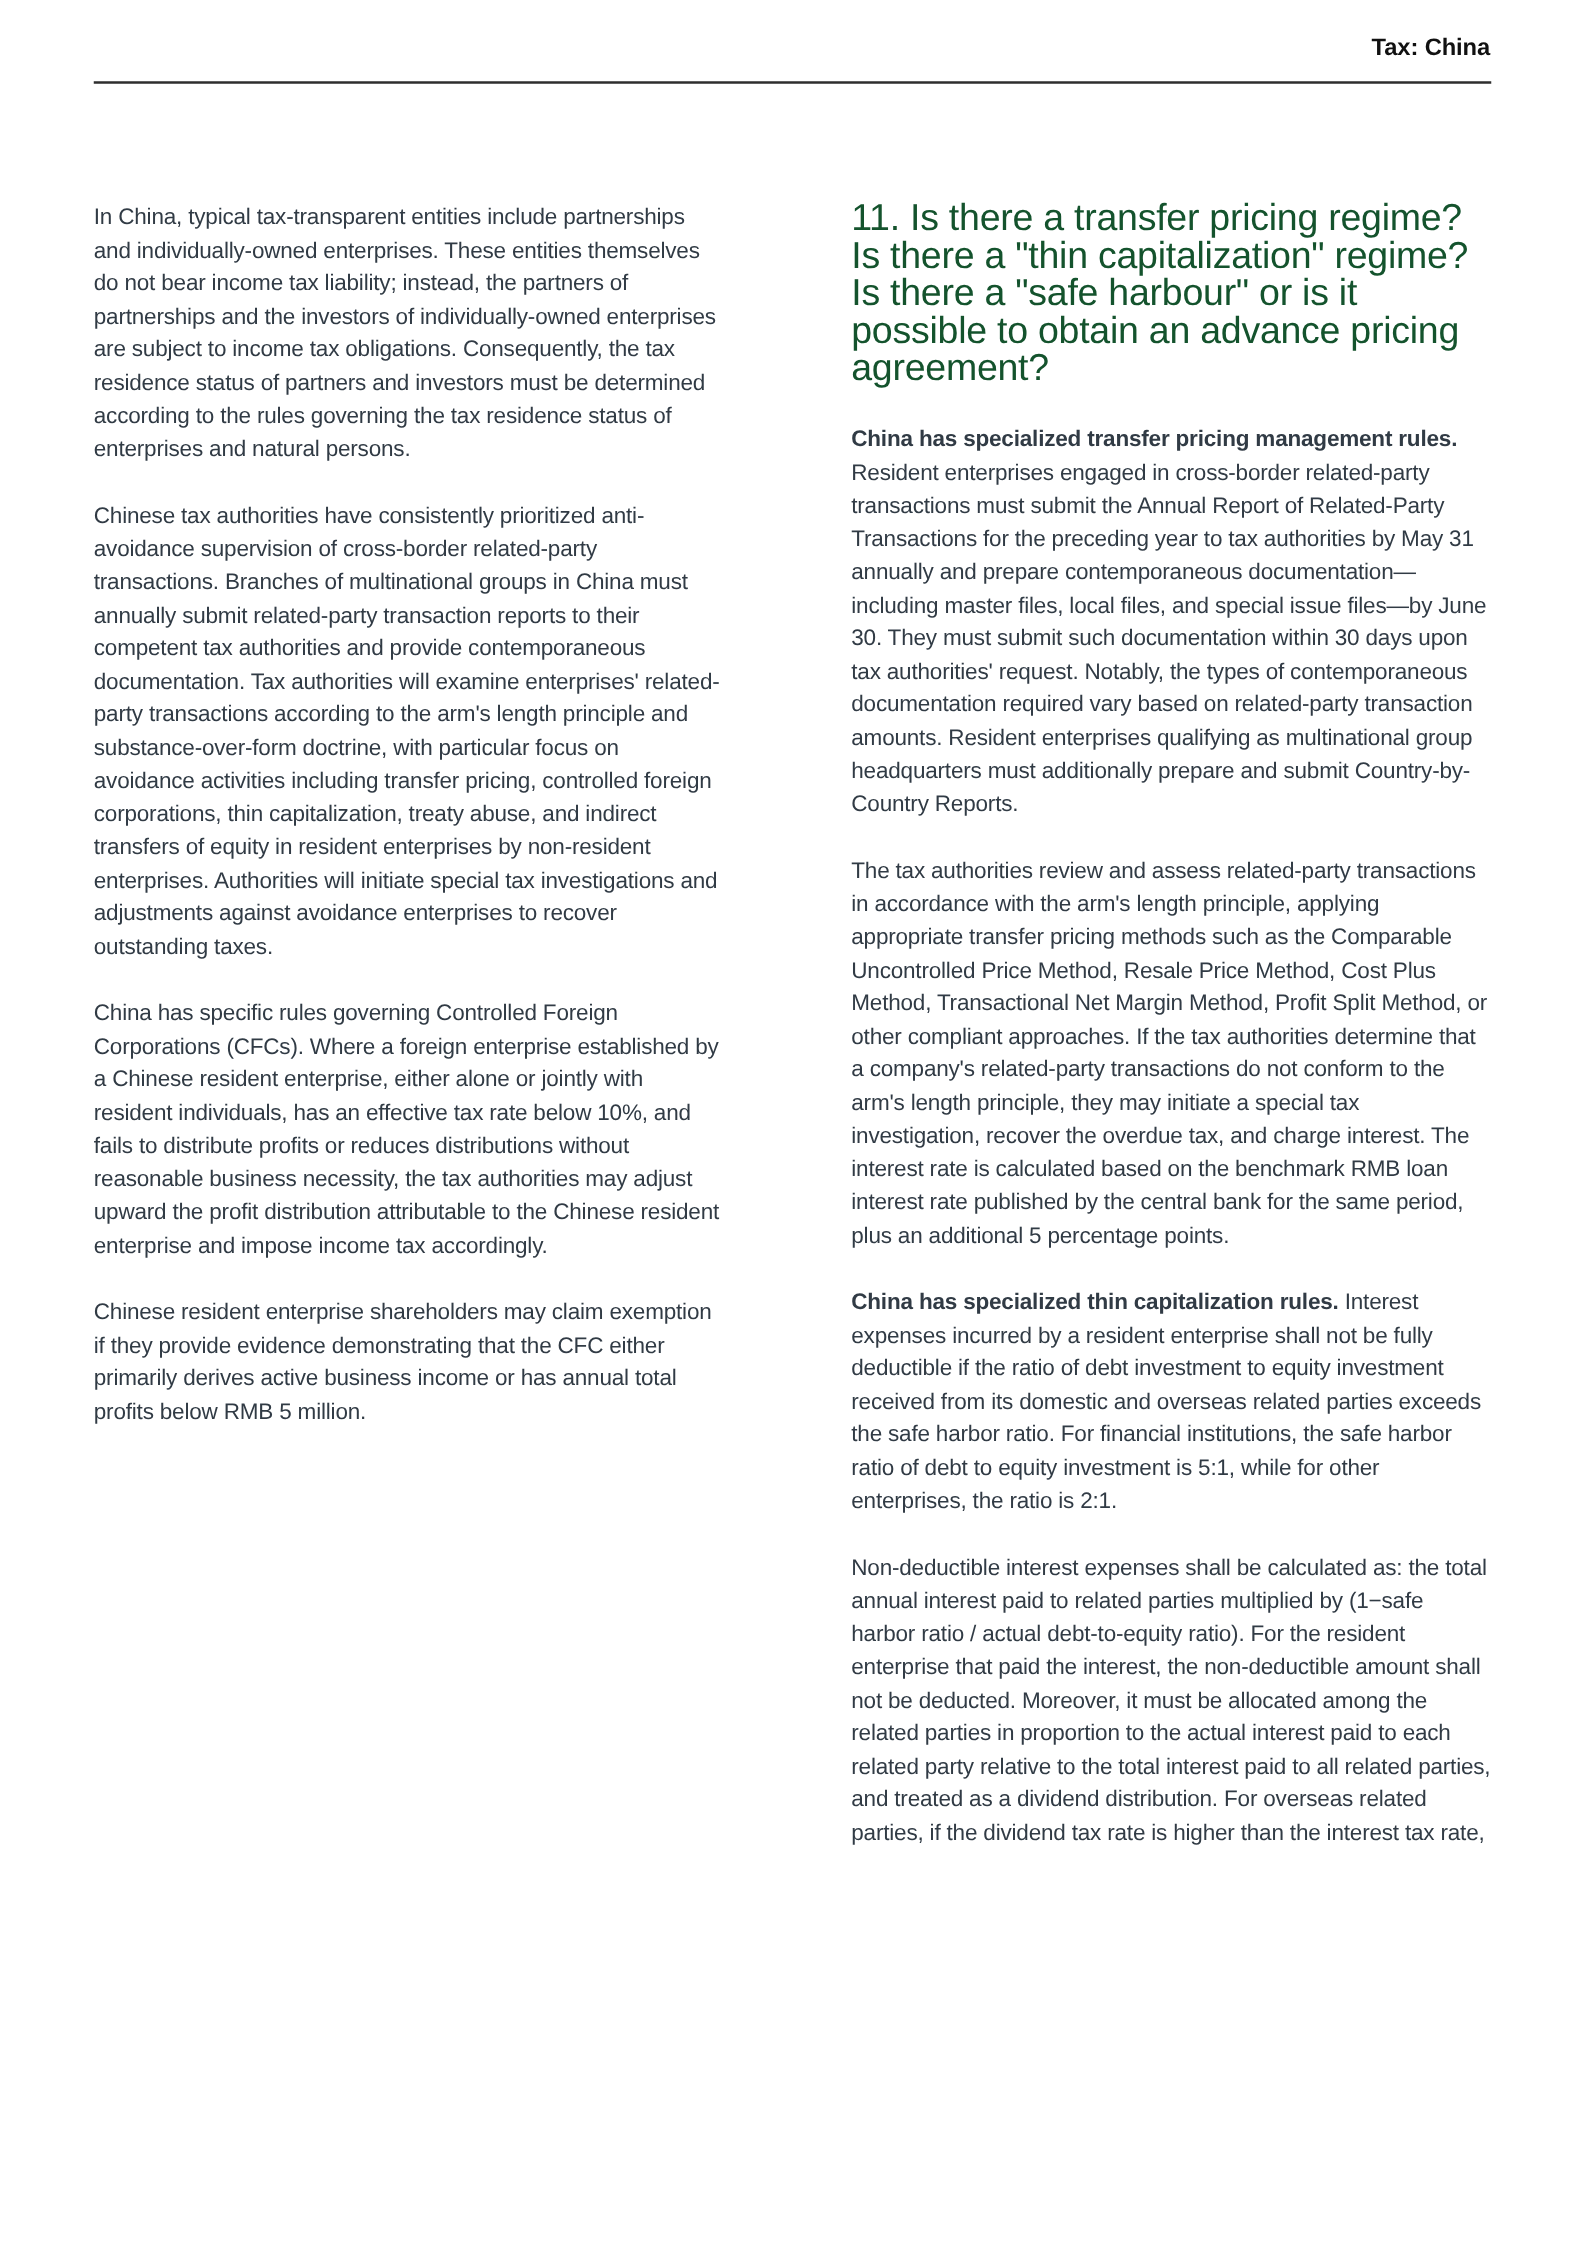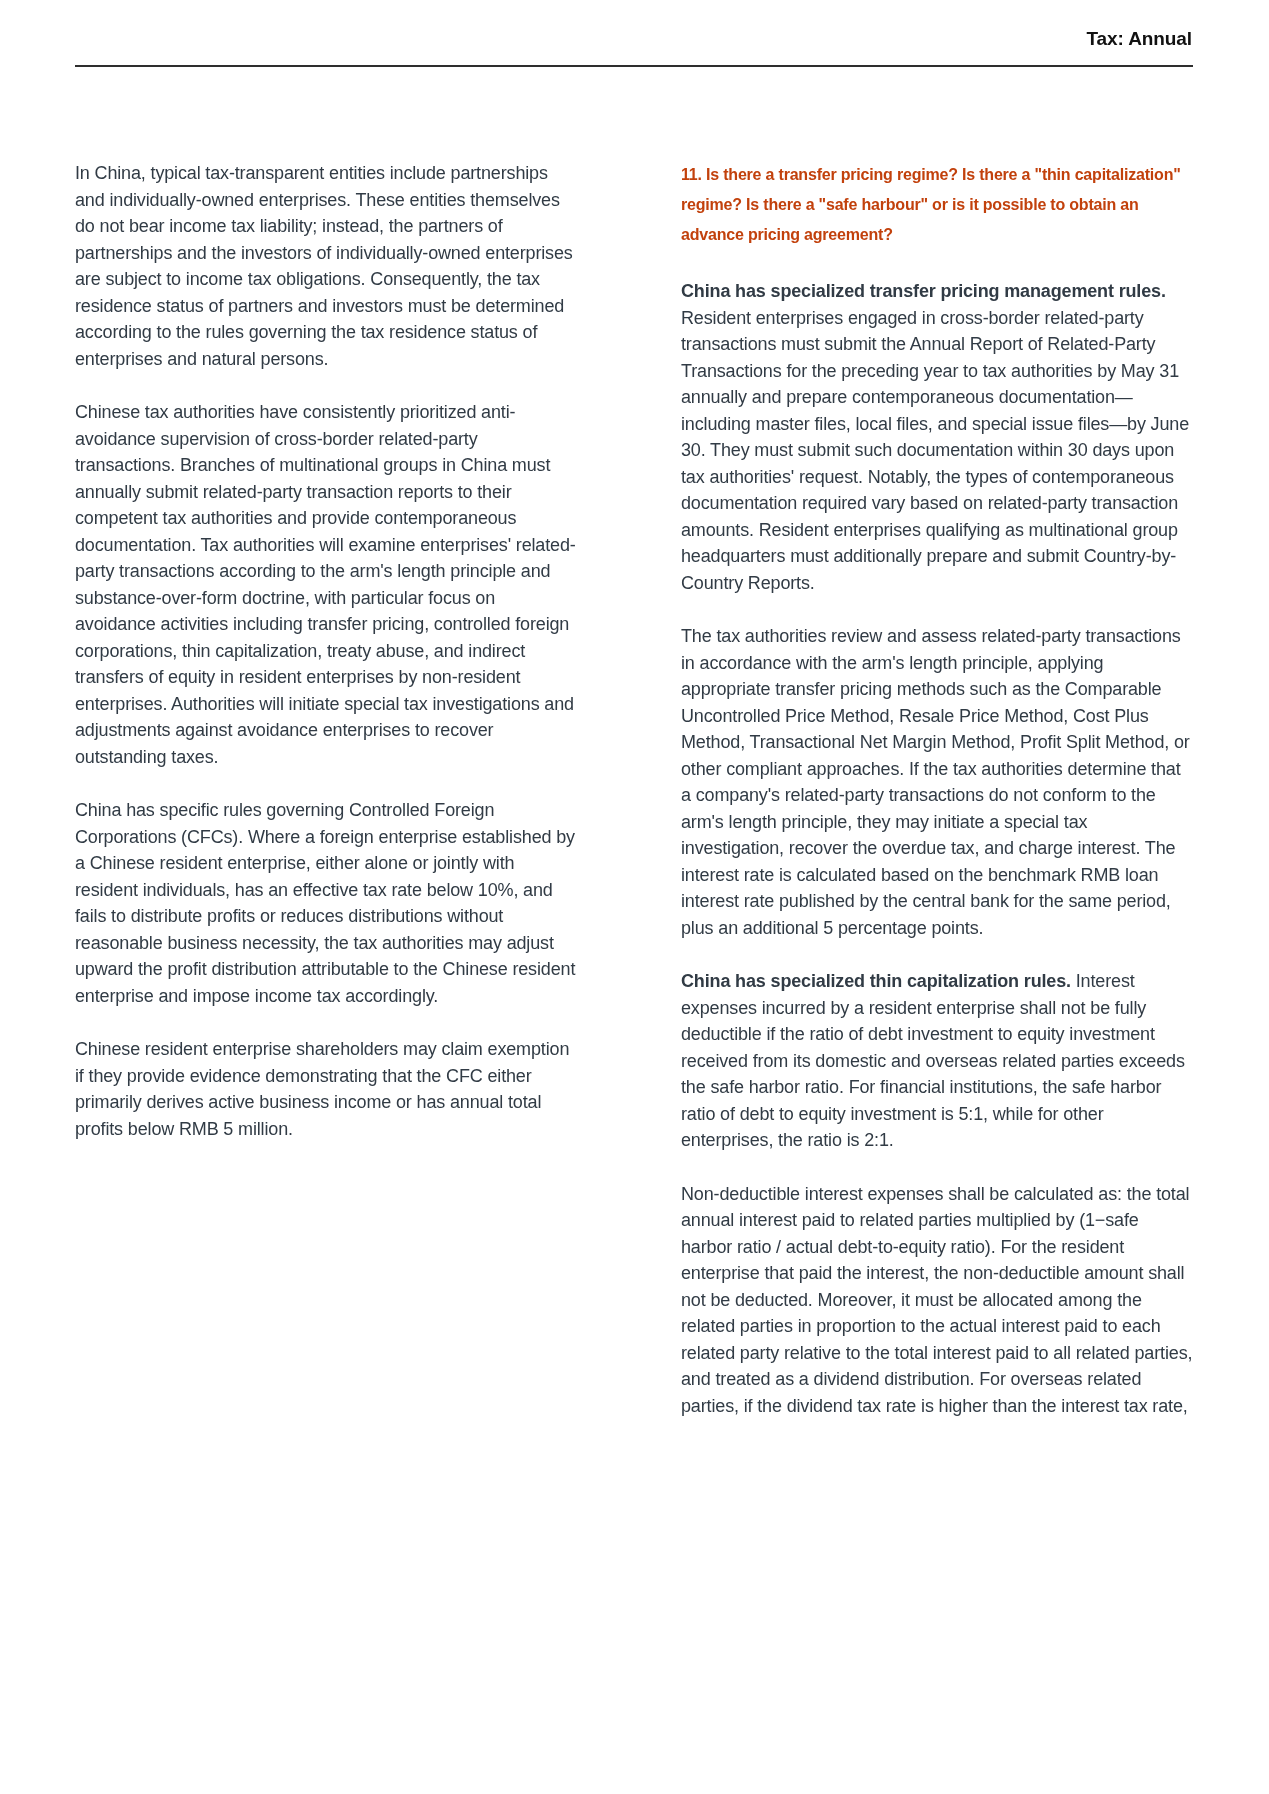--- a/index.html
+++ b/index.html
@@ -41,45 +41,45 @@
   p.body-para {
     margin: 0 0 27px 0;
     font-size: 18px;
     line-height: 26.5px;
     letter-spacing: -0.15px;
     color: #313b45;
   }
   p.body-para .lead { font-weight: bold; }
   h2.question-heading {
     margin: 14px 0 28px 0;
-    font-size: 16px;
+    font-size: 30px;
     line-height: 30px;
-    font-weight: bold;
+    font-weight: normal;
     letter-spacing: -0.2px;
-    color: #c2410c;
+    color: #14532d;
   }
   h2.question-heading.first { margin-top: 0; }
   .page-footer {
     position: absolute;
     top: 1795px;
     left: 75px;
     right: 76px;
     display: flex;
     align-items: baseline;
     font-size: 19px;
     color: #111111;
   }
   .footer-generated { font-weight: bold; flex: 1; text-align: left; }
   .footer-page { font-weight: bold; flex: 0 0 auto; position: absolute; left: 0; right: 0; text-align: right; }
   .footer-copyright { font-weight: normal; flex: 1; text-align: right; }
 </style>
 </head>
 <body>
 
-<div class="page-header-title">Tax: Annual</div>
+<div class="page-header-title">Tax: China</div>
 
 <div class="page-header-rule"></div>
 
 <div class="content">
 
   <div class="col">
     <p class="body-para">In China, typical tax-transparent entities include partnerships and individually-owned enterprises. These entities themselves do not bear income tax liability; instead, the partners of partnerships and the investors of individually-owned enterprises are subject to income tax obligations. Consequently, the tax residence status of partners and investors must be determined according to the rules governing the tax residence status of enterprises and natural persons.</p>
     <p class="body-para">Chinese tax authorities have consistently prioritized anti-avoidance supervision of cross-border related-party transactions. Branches of multinational groups in China must annually submit related-party transaction reports to their competent tax authorities and provide contemporaneous documentation. Tax authorities will examine enterprises' related-party transactions according to the arm's length principle and substance-over-form doctrine, with particular focus on avoidance activities including transfer pricing, controlled foreign corporations, thin capitalization, treaty abuse, and indirect transfers of equity in resident enterprises by non-resident enterprises. Authorities will initiate special tax investigations and adjustments against avoidance enterprises to recover outstanding taxes.</p>
     <p class="body-para">China has specific rules governing Controlled Foreign Corporations (CFCs). Where a foreign enterprise established by a Chinese resident enterprise, either alone or jointly with resident individuals, has an effective tax rate below 10%, and fails to distribute profits or reduces distributions without reasonable business necessity, the tax authorities may adjust upward the profit distribution attributable to the Chinese resident enterprise and impose income tax accordingly.</p>
     <p class="body-para">Chinese resident enterprise shareholders may claim exemption if they provide evidence demonstrating that the CFC either primarily derives active business income or has annual total profits below RMB 5 million.</p>

